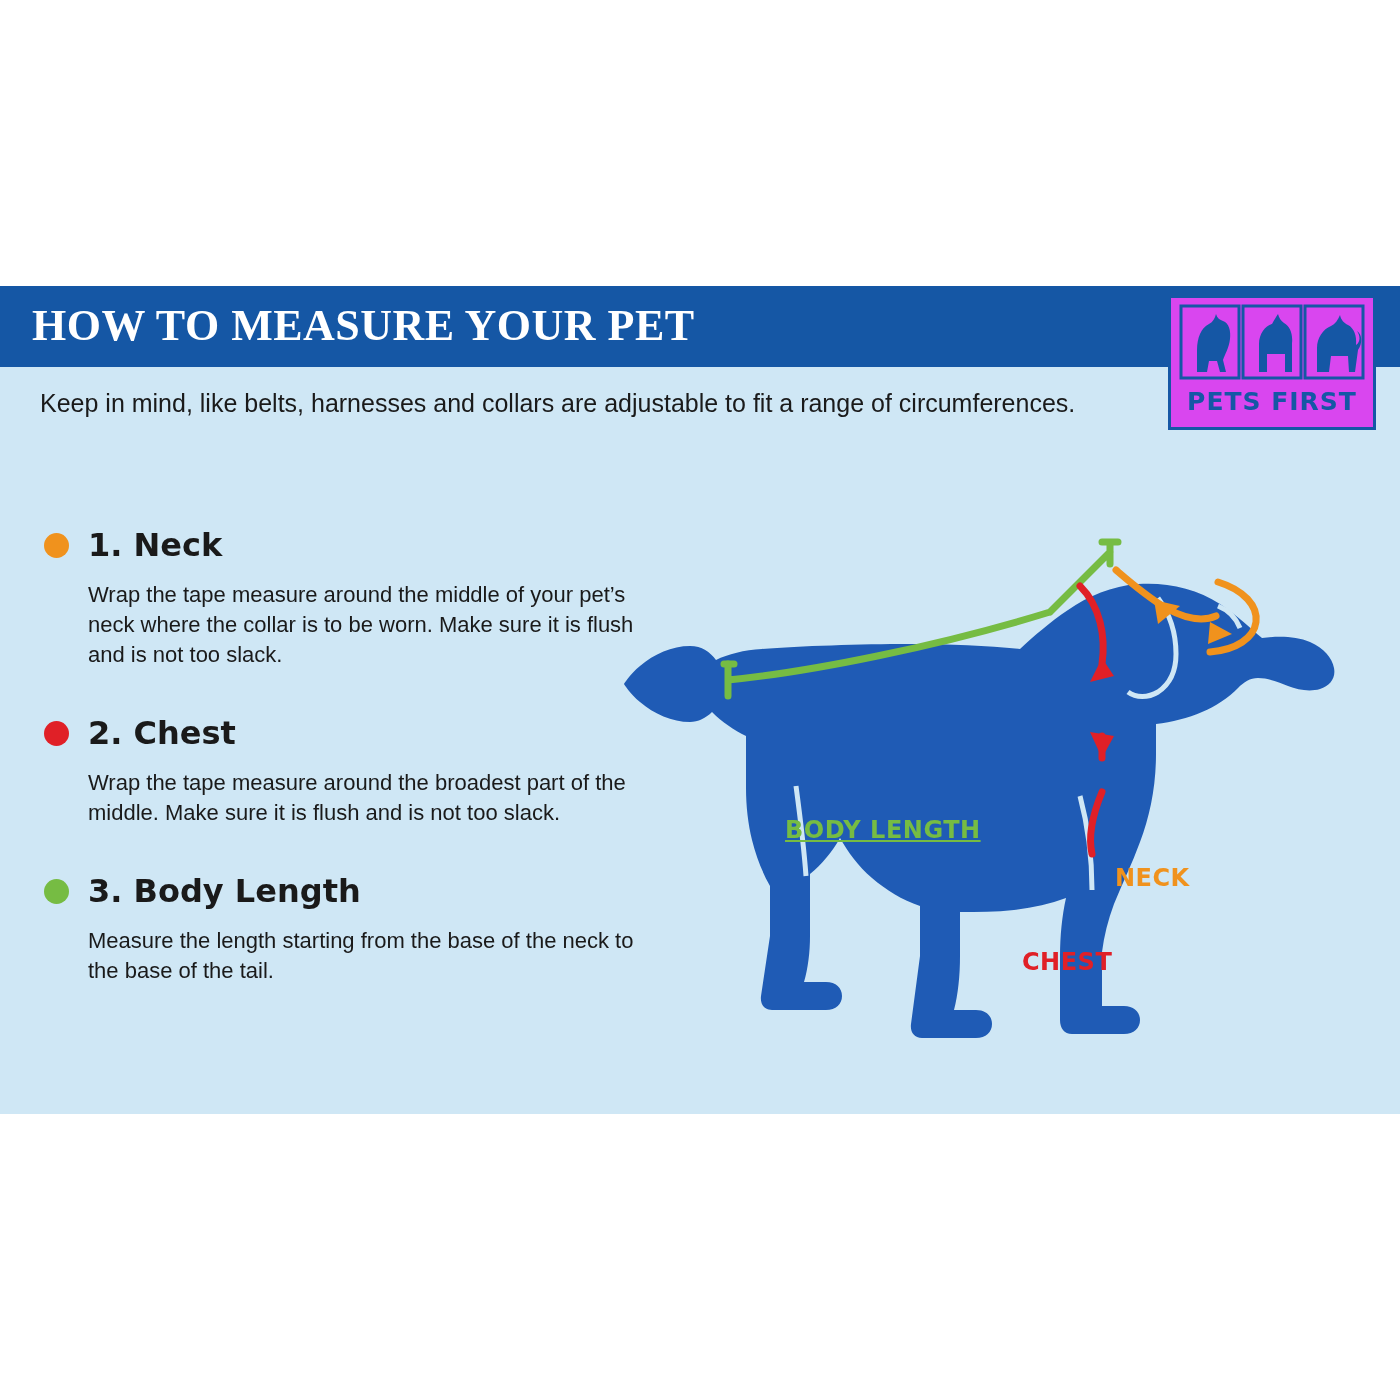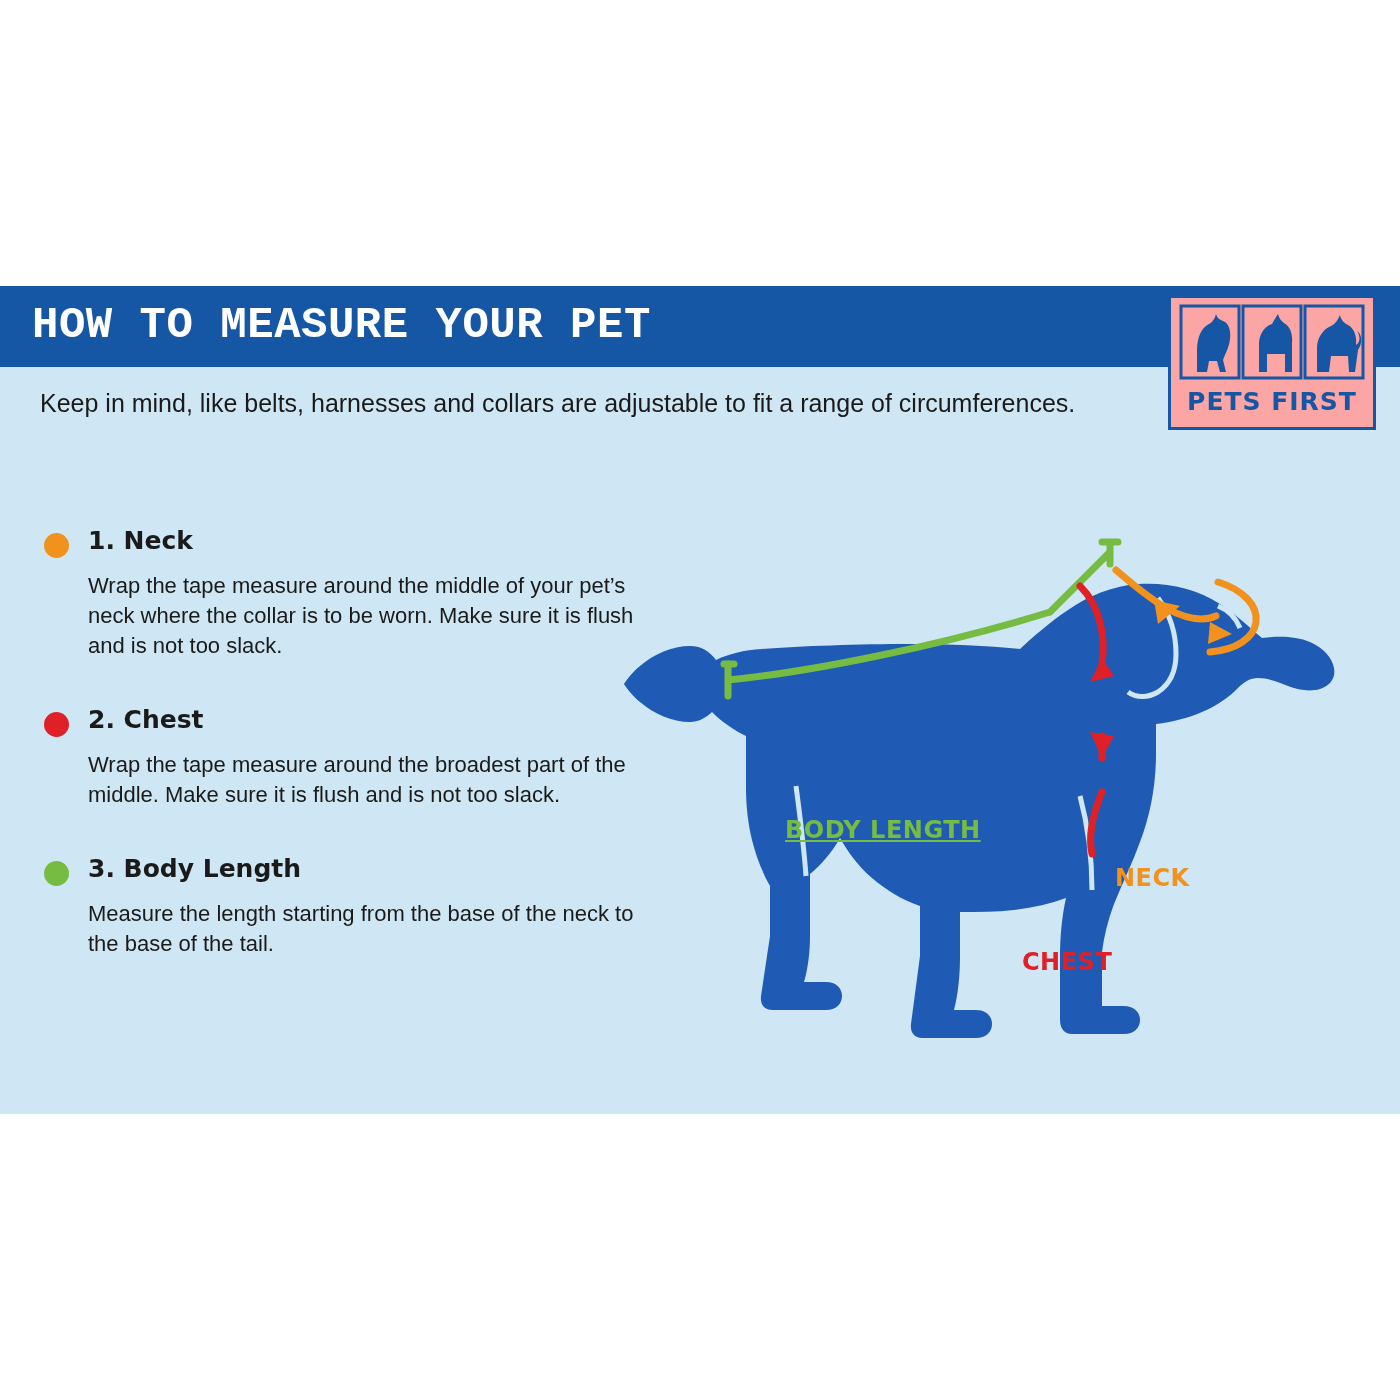--- a/index.html
+++ b/index.html
@@ -35,32 +35,32 @@
     background: #1557a5;
   }
   #header-title {
     position: absolute;
     left: 32px;
     top: 14px;
     font-size: 44px;
     font-weight: bold;
     color: #ffffff;
     letter-spacing: 0.5px;
-    font-family: Liberation Mono, monospace;
+    font-family: Liberation Serif, serif;
     white-space: nowrap;
   }
 
   
   #logo-box {
     position: absolute;
     left: 1168px;
     top: 9px;
     width: 208px;
     height: 135px;
-    background: #fca5a5;
+    background: #d946ef;
     border: 3px solid #1557a5;
     box-sizing: border-box;
   }
   #logo-svg {
     position: absolute;
     left: 0;
     top: 0;
   }
 
   
@@ -92,21 +92,21 @@
   .bullet {
     position: absolute;
     left: 4px;
     top: 7px;
     width: 25px;
     height: 25px;
     border-radius: 50%;
   }
   .step-title {
     margin-left: 48px;
-    font-size: 25px;
+    font-size: 32px;
     font-weight: bold;
     color: #1a1a1a;
     font-family: "DejaVu Sans", sans-serif;
   }
   .step-body {
     margin-left: 48px;
     margin-top: 16px;
     font-size: 22px;
     line-height: 30px;
     color: #1a1a1a;

